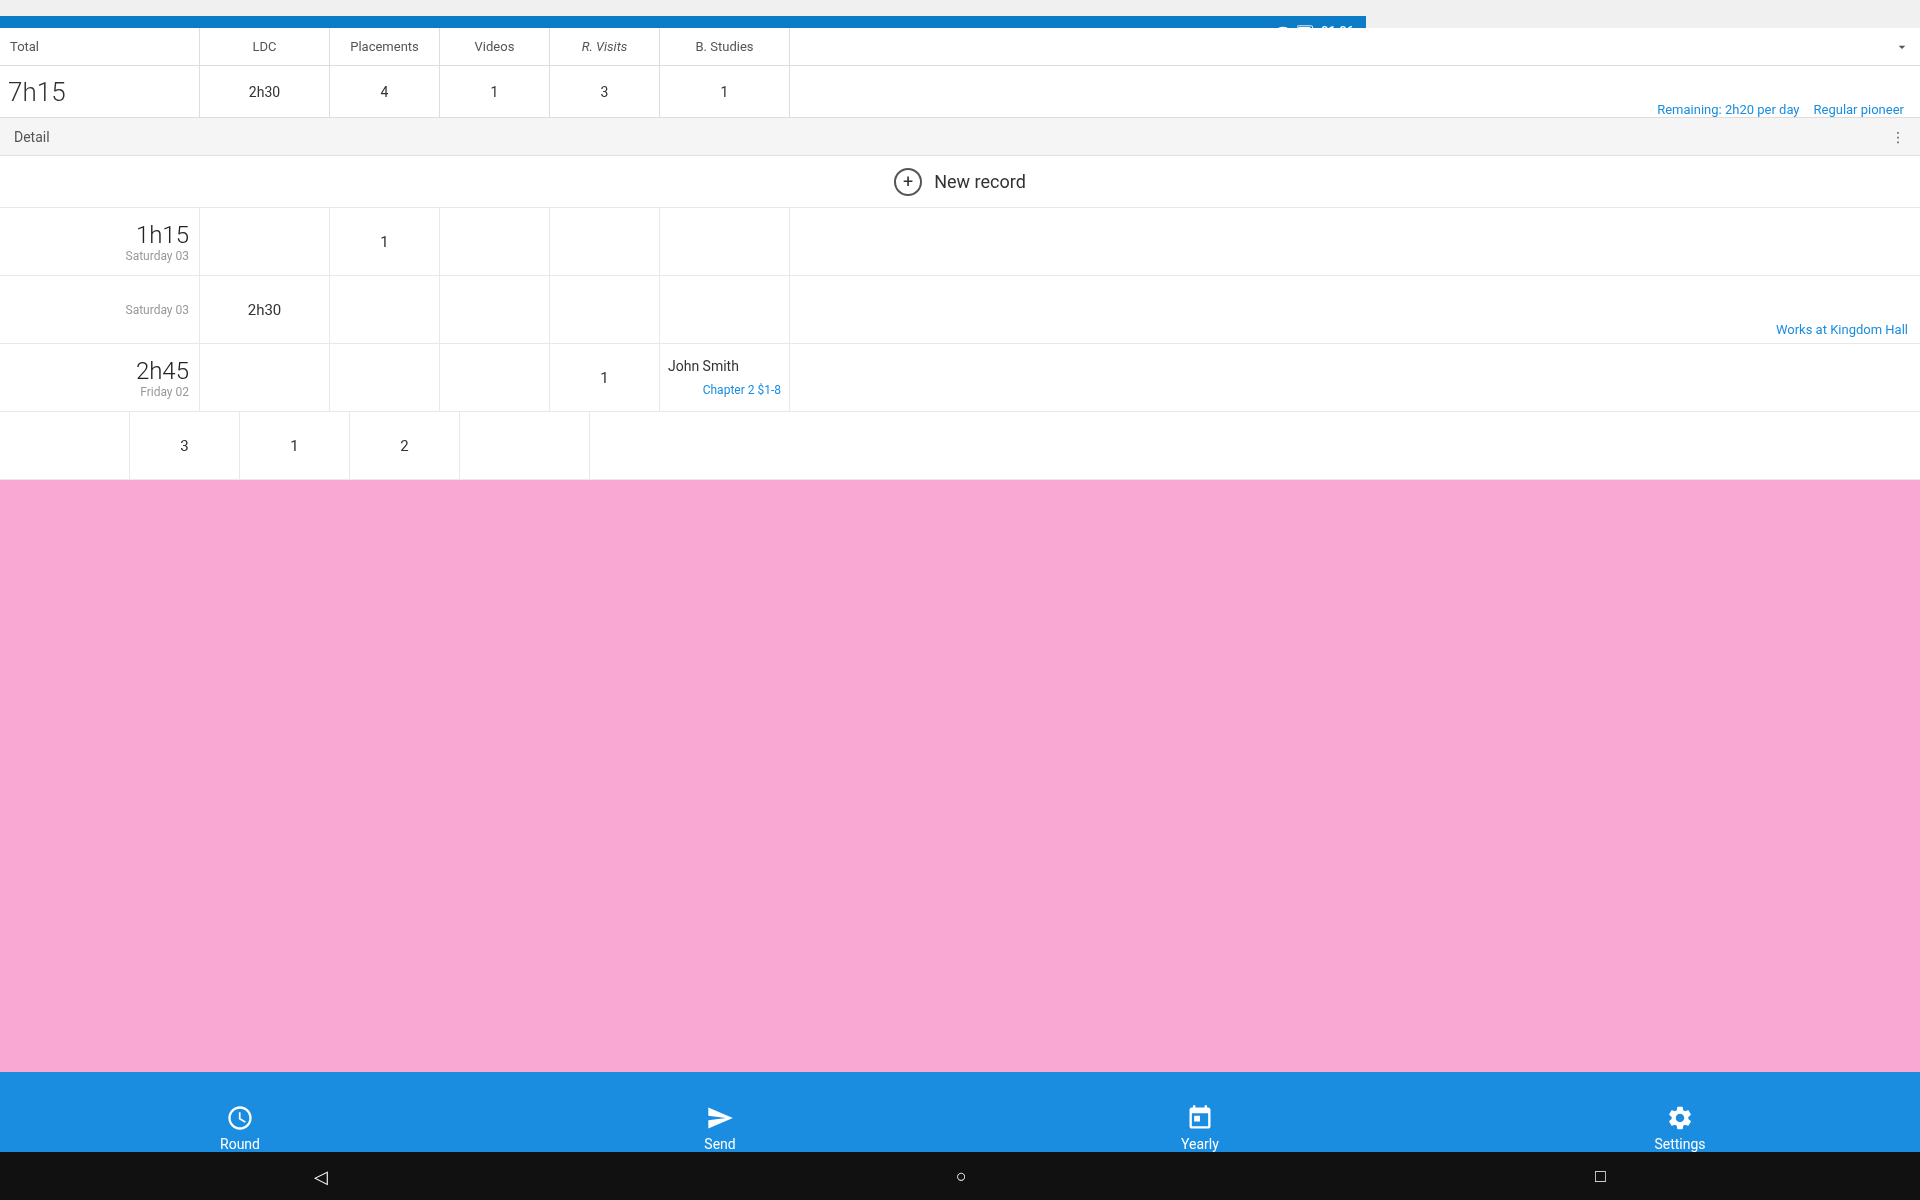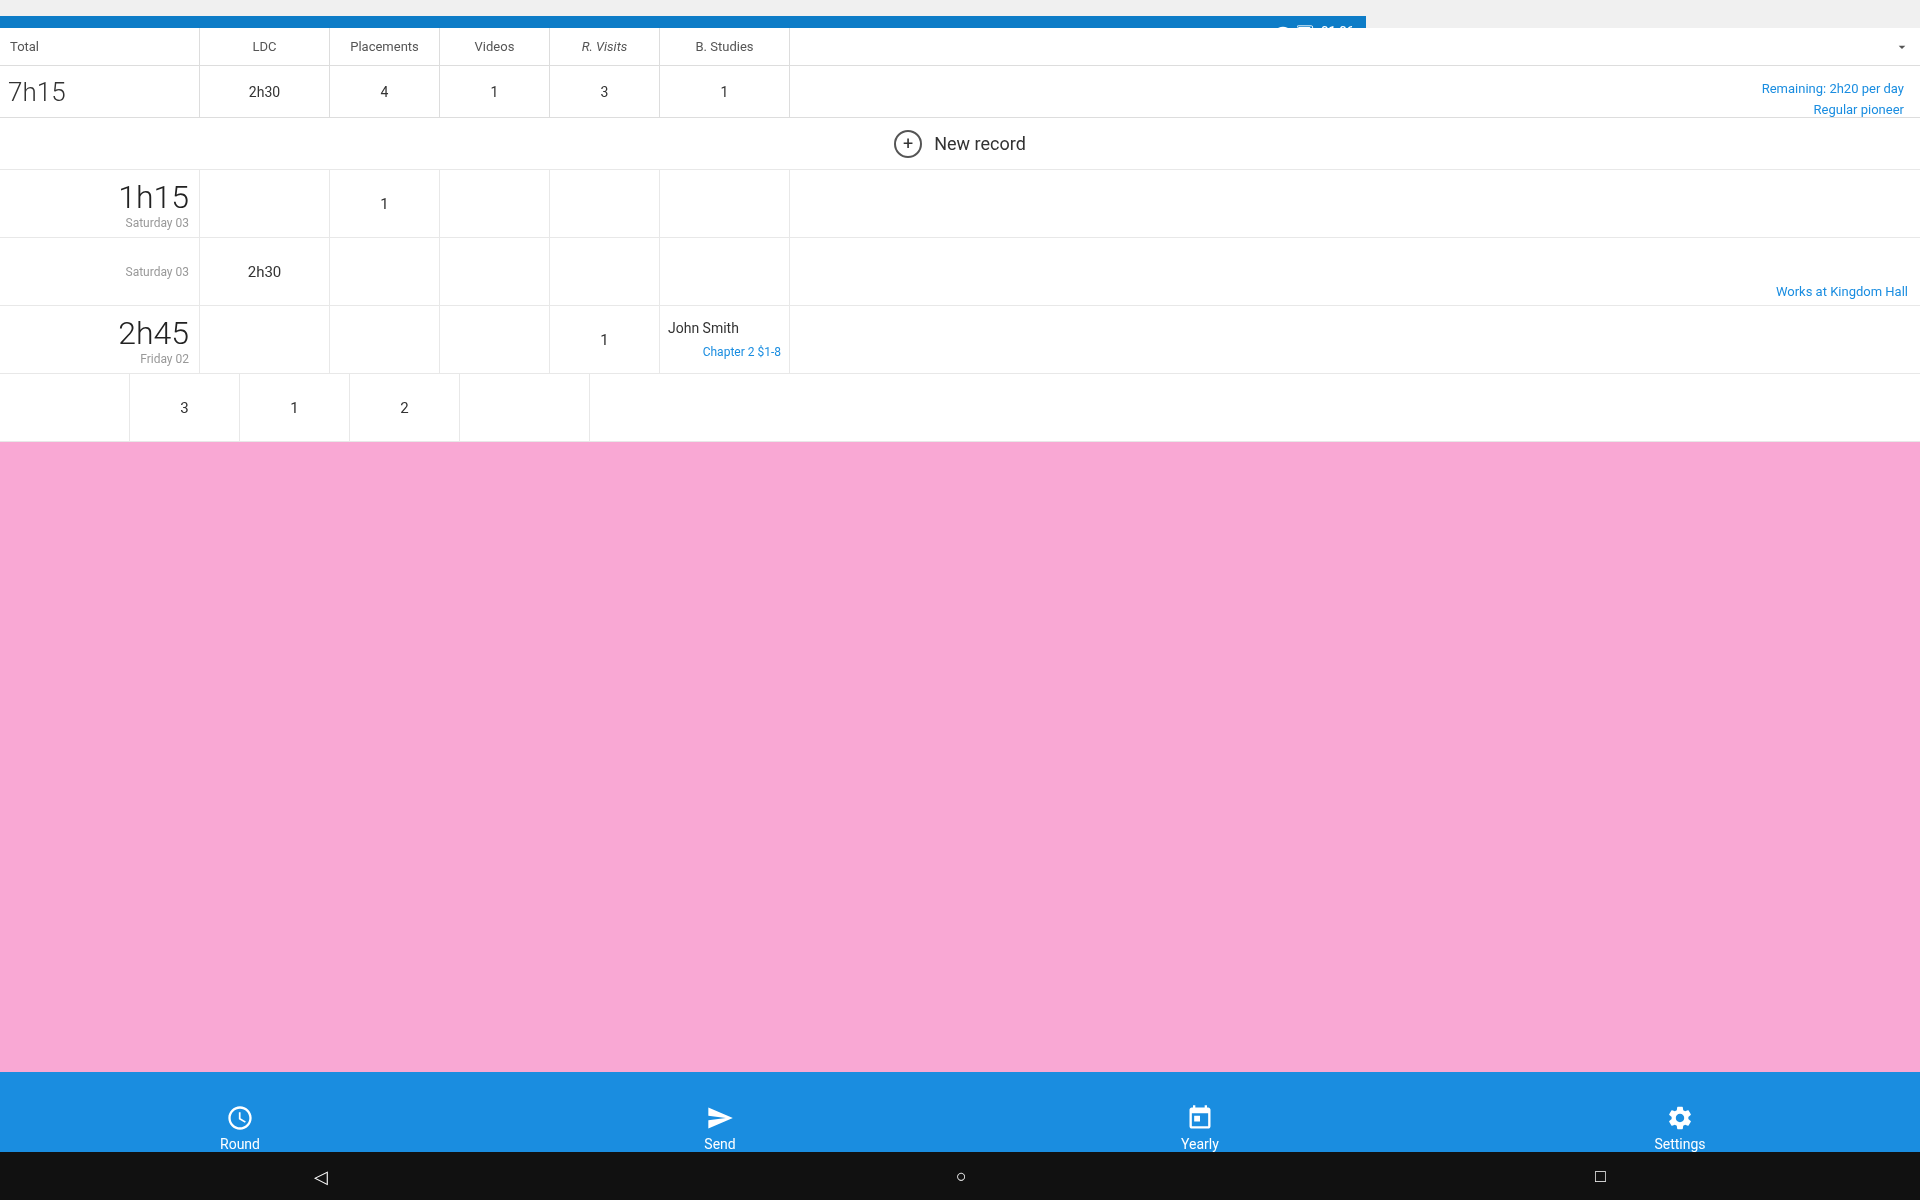--- a/index.html
+++ b/index.html
@@ -91,21 +91,21 @@
       display: flex;
       align-items: center;
       height: 100%;
     }
     .sv-cell.total { width: 200px; font-size: 26px; font-weight: 300; }
     .sv-cell.ldc { width: 130px; justify-content: center; }
     .sv-cell.placements { width: 110px; justify-content: center; }
     .sv-cell.videos { width: 110px; justify-content: center; }
     .sv-cell.rvisits { width: 110px; justify-content: center; }
     .sv-cell.bstudies { width: 130px; justify-content: center; }
-    .sv-cell.remaining { flex: 1; justify-content: flex-end; flex-direction: column; align-items: flex-end; border-right: none; padding-right: 16px; gap: 6px; }
+    .sv-cell.remaining { flex: 1; justify-content: flex-end; flex-direction: row; align-items: flex-end; border-right: none; padding-right: 16px; gap: 14px; }
     .remaining-text { color: #1a8de0; font-size: 13px; }
 
     
     #detail-bar {
       background: #f5f5f5;
       height: 38px;
       display: flex;
       align-items: center;
       padding: 0 14px;
       border-bottom: 1px solid #e0e0e0;
@@ -153,21 +153,21 @@
     }
     .rc-total {
       width: 200px;
       border-right: 1px solid #e8e8e8;
       display: flex;
       flex-direction: column;
       align-items: flex-end;
       justify-content: center;
       padding: 6px 10px;
     }
-    .rc-total .time { font-size: 32px; font-weight: 300; color: #222; }
+    .rc-total .time { font-size: 24px; font-weight: 300; color: #222; }
     .rc-total .date { font-size: 12px; color: #999; }
     .rc-ldc { width: 130px; border-right: 1px solid #e8e8e8; display: flex; align-items: center; justify-content: center; font-size: 15px; color: #333; }
     .rc-placements { width: 110px; border-right: 1px solid #e8e8e8; display: flex; align-items: center; justify-content: center; font-size: 15px; color: #333; }
     .rc-videos { width: 110px; border-right: 1px solid #e8e8e8; display: flex; align-items: center; justify-content: center; font-size: 15px; color: #333; }
     .rc-rvisits { width: 110px; border-right: 1px solid #e8e8e8; display: flex; align-items: center; justify-content: center; font-size: 15px; color: #333; }
     .rc-bstudies { width: 130px; border-right: 1px solid #e8e8e8; display: flex; flex-direction: column; align-items: flex-start; justify-content: center; padding: 4px 8px; gap: 9px; }
     .rc-bstudies .bs-name { font-size: 14px; color: #333; }
     .rc-bstudies .bs-chapter { font-size: 12px; color: #1a8de0; text-align: right; width: 100%; }
     .rc-notes { flex: 1; display: flex; align-items: flex-end; justify-content: flex-end; padding: 6px 12px; font-size: 13px; color: #1a8de0; }
 
@@ -264,20 +264,24 @@
     <div class="sv-cell placements">4</div>
     <div class="sv-cell videos">1</div>
     <div class="sv-cell rvisits">3</div>
     <div class="sv-cell bstudies">1</div>
     <div class="sv-cell remaining">
       <span class="remaining-text">Remaining: 2h20 per day</span>
       <span class="remaining-text">Regular pioneer</span>
     </div>
   </div>
 
+  <div id="detail-bar">
+    <span>Detail</span>
+    <span class="three-dots">⋮</span>
+  </div>
 
   <div id="new-record-row">
     <div class="plus-circle">
       <span>+</span>
     </div>
     <span>New record</span>
   </div>
 
   <div id="records-container">
 

